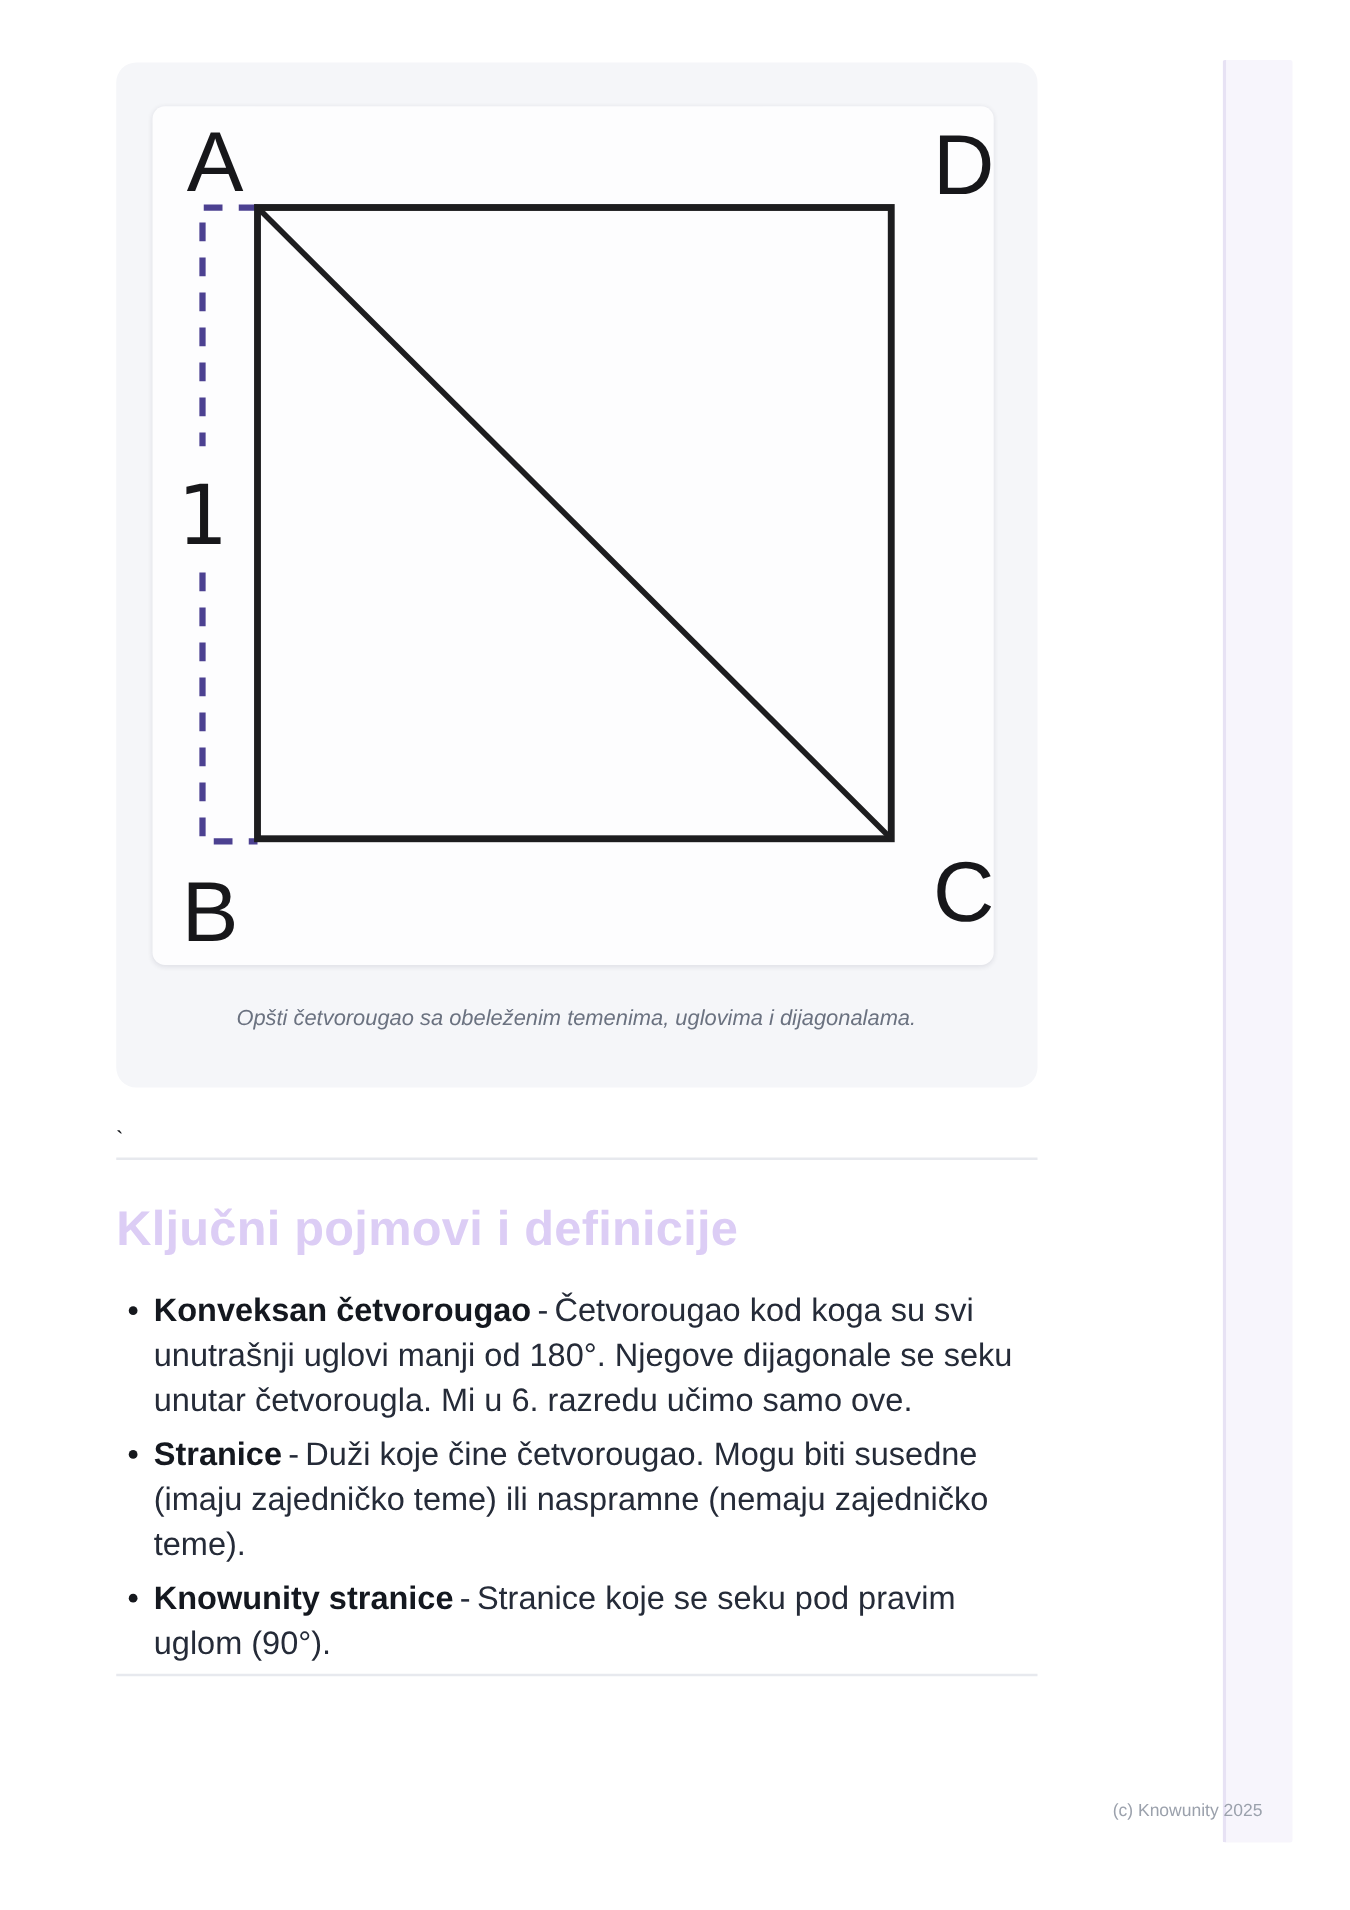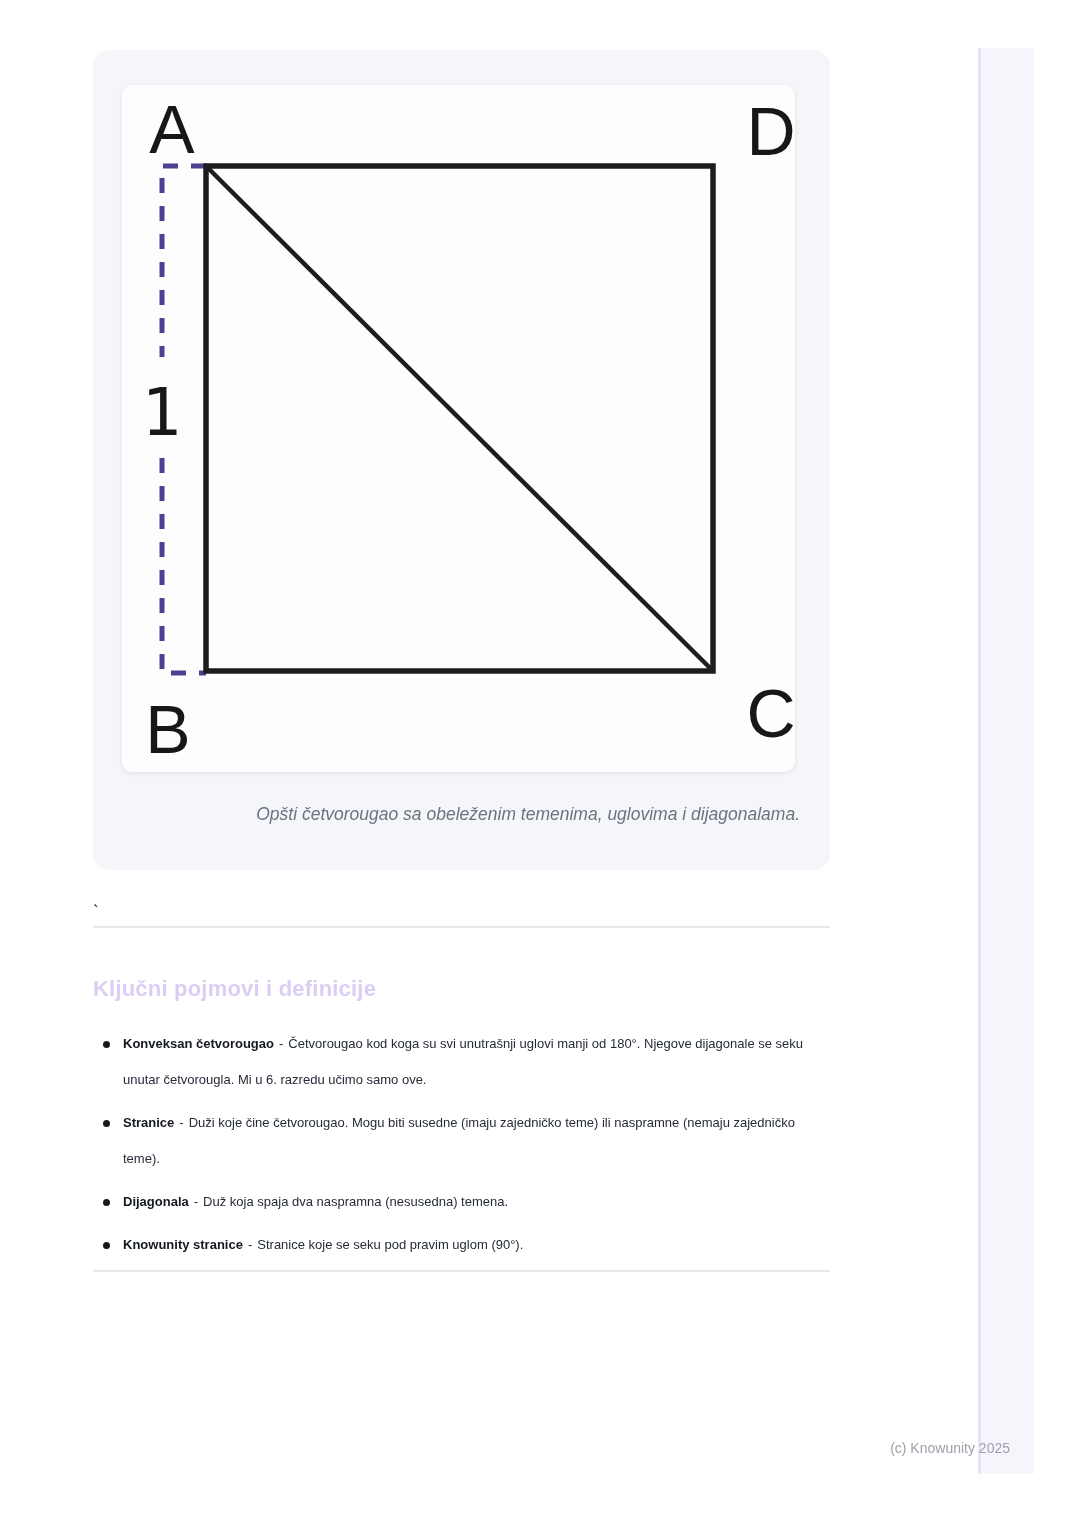--- a/index.html
+++ b/index.html
@@ -37,21 +37,21 @@
   }
   .figure-image {
     background: #fdfdfe;
     border-radius: 10px;
     box-shadow: 0 1px 4px rgba(30,30,60,.10);
     width: 673px;
   }
   .figure-image svg { display: block; width: 673px; height: 687px; }
   .figure-caption {
     margin-top: 30px;
-    text-align: right;
+    text-align: center;
     font-style: italic;
     font-size: 17.5px;
     line-height: 24px;
     color: #6b7280;
   }
 
   .stray {
     margin-top: 32px;
     height: 24px;
     font-size: 17px;
@@ -61,36 +61,36 @@
   hr.divider {
     border: none;
     border-top: 2px solid #e7e9ee;
     margin: 0;
     width: 100%;
   }
   .divider-top { margin-top: 54px; }
   .divider-bottom { margin-top: 22px; }
 
   .section-heading {
-    margin: 48px 0 0;
-    font-size: 22px;
+    margin: 34px 0 0;
+    font-size: 39px;
     font-weight: 700;
     letter-spacing: .2px;
     color: #dccdf5;
   }
 
   ul.key-list {
     margin: 24px 0 0;
     padding: 0;
     list-style: none;
   }
   ul.key-list li {
     position: relative;
     padding-left: 30px;
-    font-size: 13px;
+    font-size: 26px;
     line-height: 36px;
     color: #252b38;
     margin-bottom: 7px;
   }
   ul.key-list li::before {
     content: "";
     position: absolute;
     left: 10px; top: 14.5px;
     width: 7px; height: 7px;
     border-radius: 50%;
@@ -145,23 +145,20 @@
   <h2 class="section-heading">Ključni pojmovi i definicije</h2>
 
   <ul class="key-list">
     <li>
       <span class="term">Konveksan četvorougao</span><span class="sep">-</span><span>Četvorougao kod koga su svi unutrašnji uglovi manji od 180°. Njegove dijagonale se seku unutar četvorougla. Mi u 6. razredu učimo samo ove.</span>
     </li>
     <li>
       <span class="term">Stranice</span><span class="sep">-</span><span>Duži koje čine četvorougao. Mogu biti susedne (imaju zajedničko teme) ili naspramne (nemaju zajedničko teme).</span>
     </li>
     <li>
-      <span class="term">Dijagonala</span><span class="sep">-</span><span>Duž koja spaja dva naspramna (nesusedna) temena.</span>
-    </li>
-    <li>
       <span class="term">Knowunity stranice</span><span class="sep">-</span><span>Stranice koje se seku pod pravim uglom (90°).</span>
     </li>
   </ul>
 
   <hr class="divider divider-bottom">
 
 </div>
 
 <div class="page-footer">(c) Knowunity 2025</div>
 

